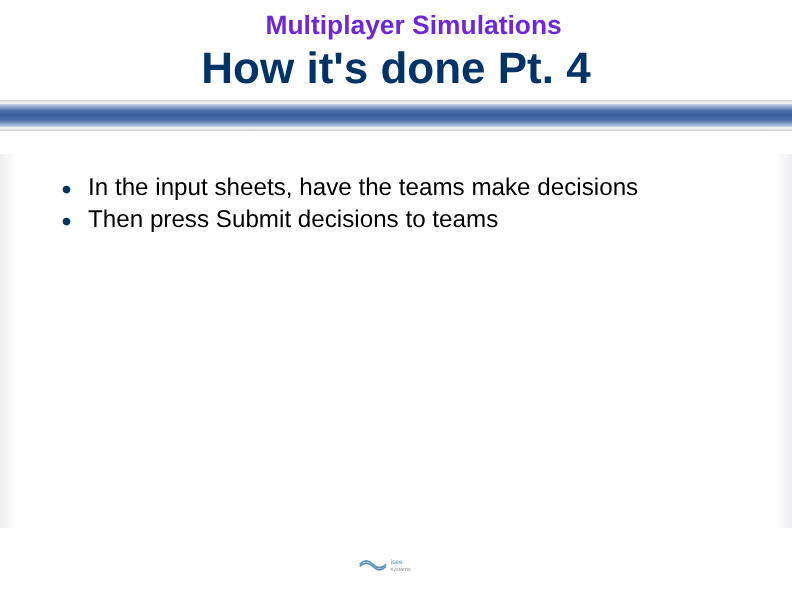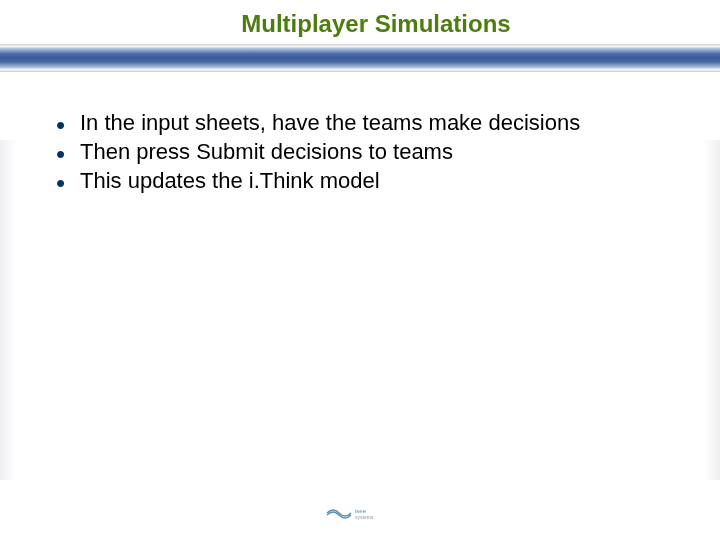--- a/index.html
+++ b/index.html
@@ -20,21 +20,21 @@
       height: 100%;
       position: relative;
     }
     .header {
       text-align: center;
       padding-top: 10px;
     }
     .subtitle {
       font-size: 24px;
       font-weight: bold;
-      color: #4d7c0f;
+      color: #6d28d9;
       font-family: Arial, sans-serif;
       margin-left: 32px;
     }
     .title {
       font-size: 40px;
       font-weight: bold;
       color: #003366;
       font-family: Arial, sans-serif;
       margin-top: 2px;
     }
@@ -126,31 +126,31 @@
       width: 15px;
       background: linear-gradient(to left, rgba(200,200,210,0.3), transparent);
     }
   </style>
 </head>
 <body>
 
 <div class="slide">
   <div class="header">
     <div class="subtitle">Multiplayer Simulations</div>
+    <div class="title">How it's done Pt. 4</div>
   </div>
   <div class="divider-bar"></div>
 
   <div class="side-shadow-left"></div>
   <div class="side-shadow-right"></div>
 
   <div class="content">
     <ul class="bullet-list">
       <li class="bullet-item">In the input sheets, have the teams make decisions</li>
       <li class="bullet-item">Then press Submit decisions to teams</li>
-      <li class="bullet-item">This updates the i.Think model</li>
     </ul>
   </div>
 
   <div class="footer-logo">
     <svg viewBox="0 0 70 18">
       <path d="M 2 10 Q 8 4, 14 10 T 26 10" stroke="#5a8fb5" stroke-width="1.5" fill="none"></path>
       <path d="M 2 12 Q 8 6, 14 12 T 26 12" stroke="#5a8fb5" stroke-width="1.5" fill="none"></path>
       <text x="30" y="10" font-size="6" fill="#5a8fb5" font-family="Arial">isee</text>
       <text x="30" y="16" font-size="5" fill="#999" font-family="Arial">systems</text>
     </svg>

